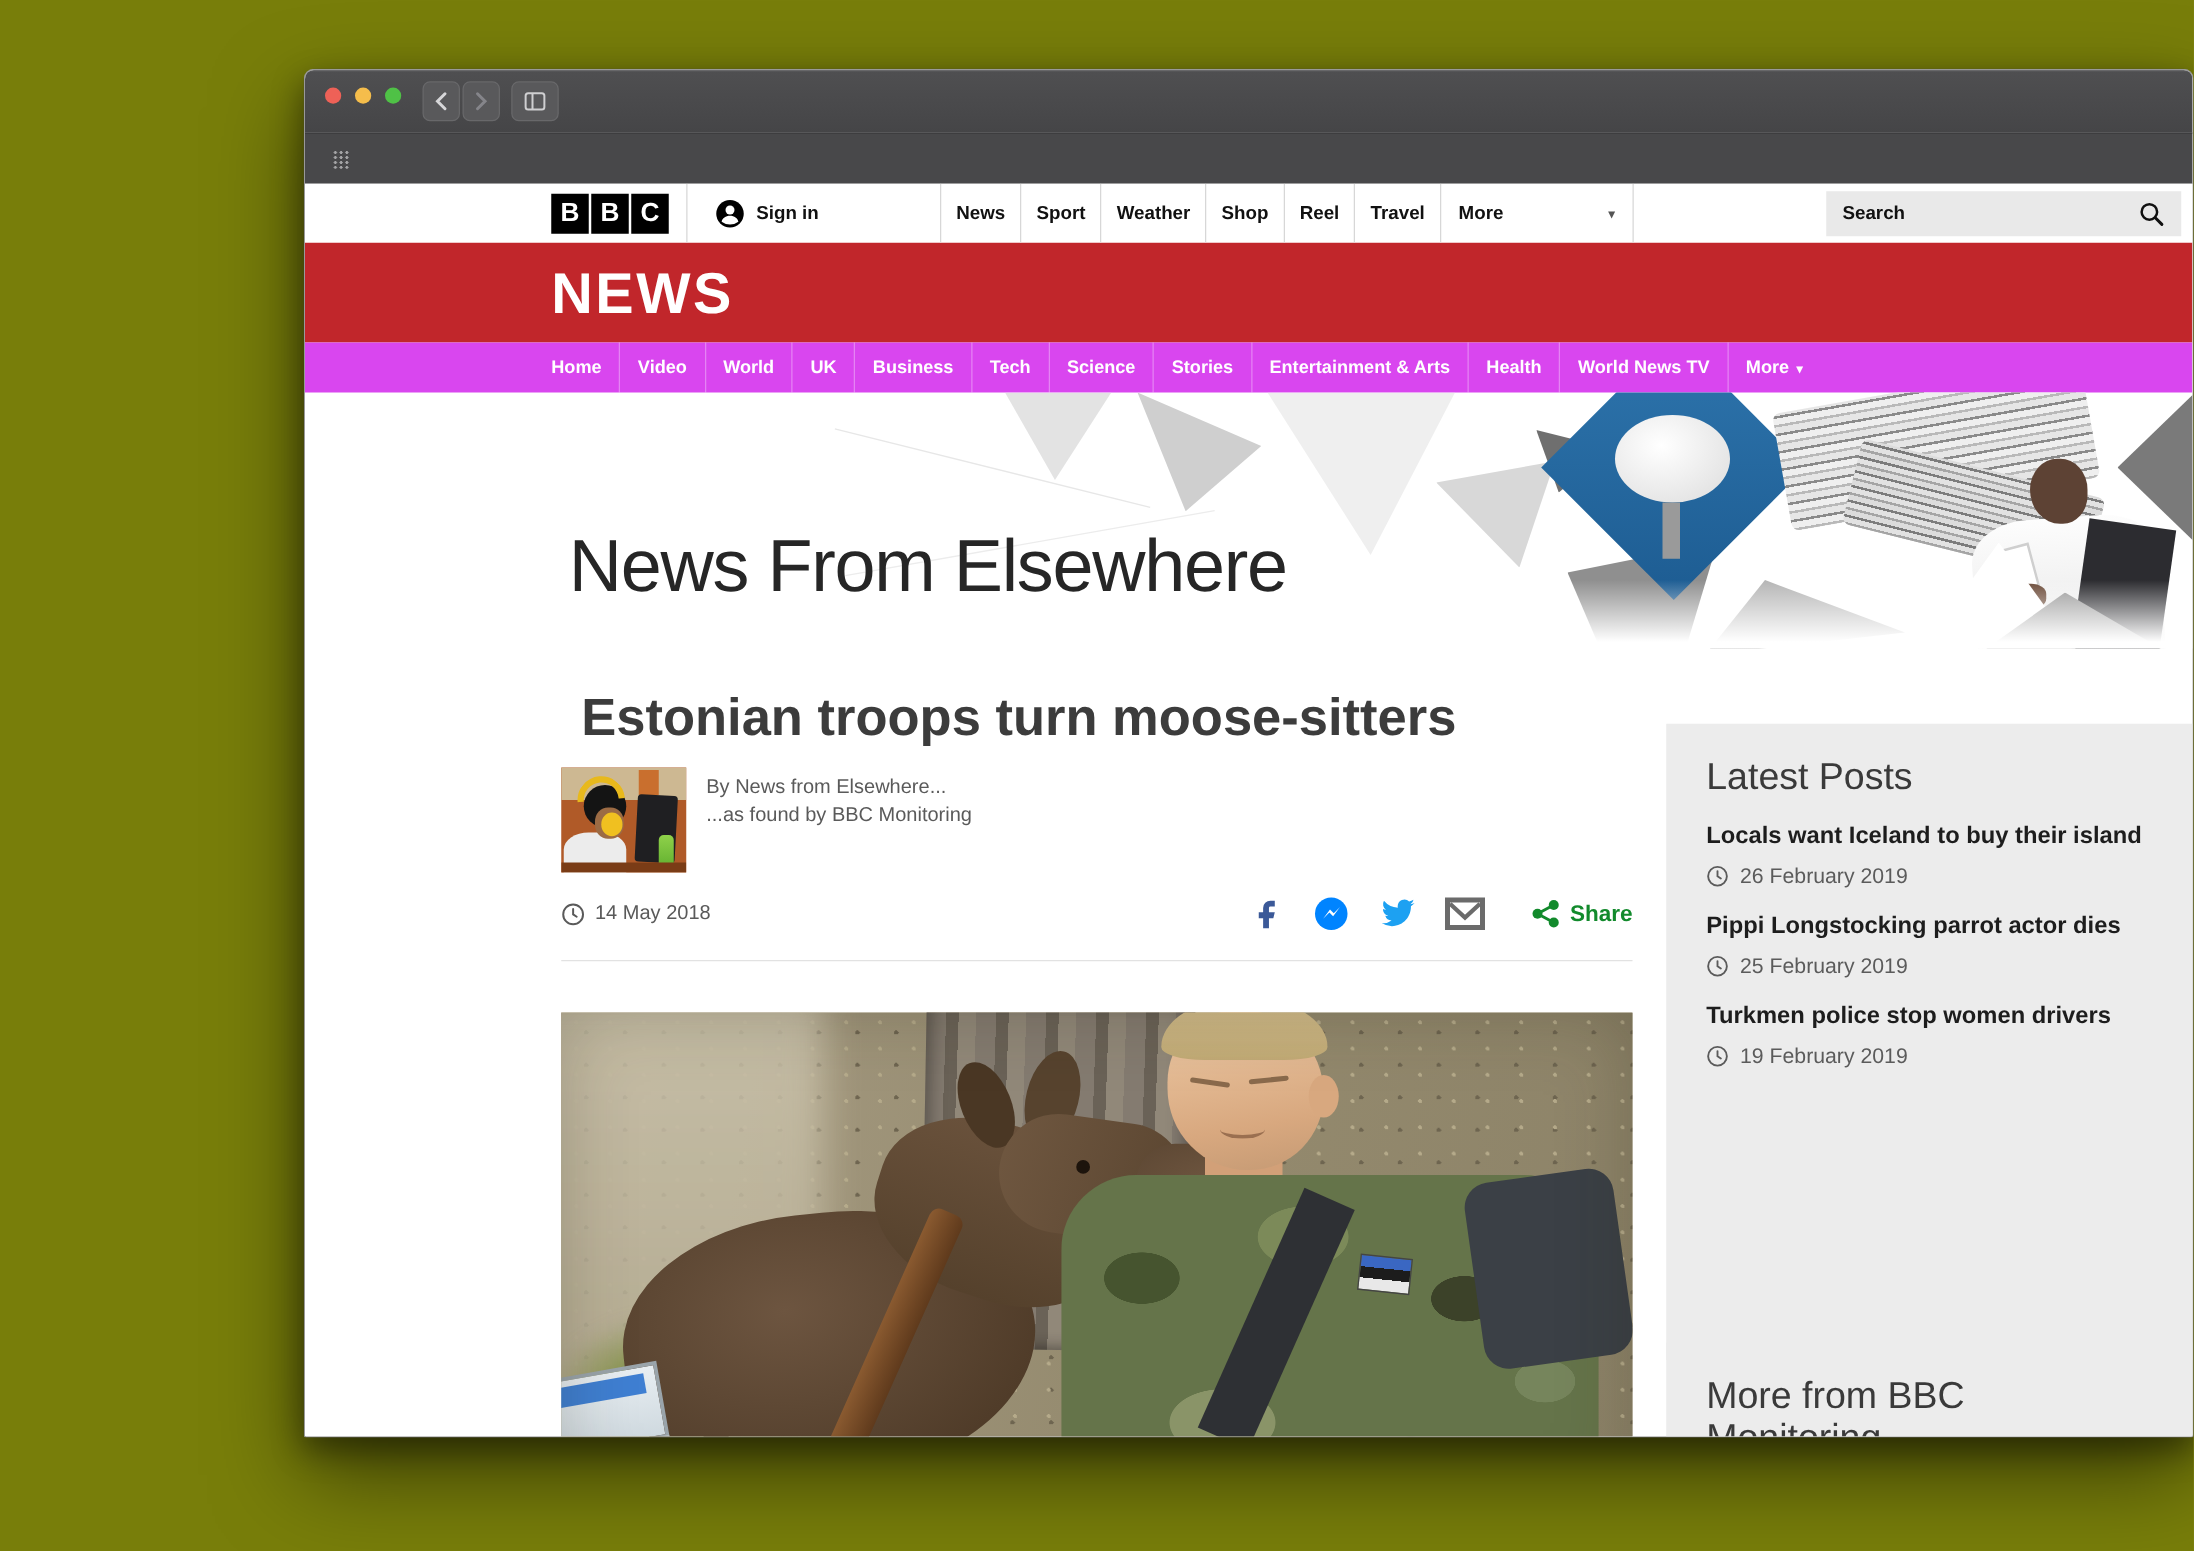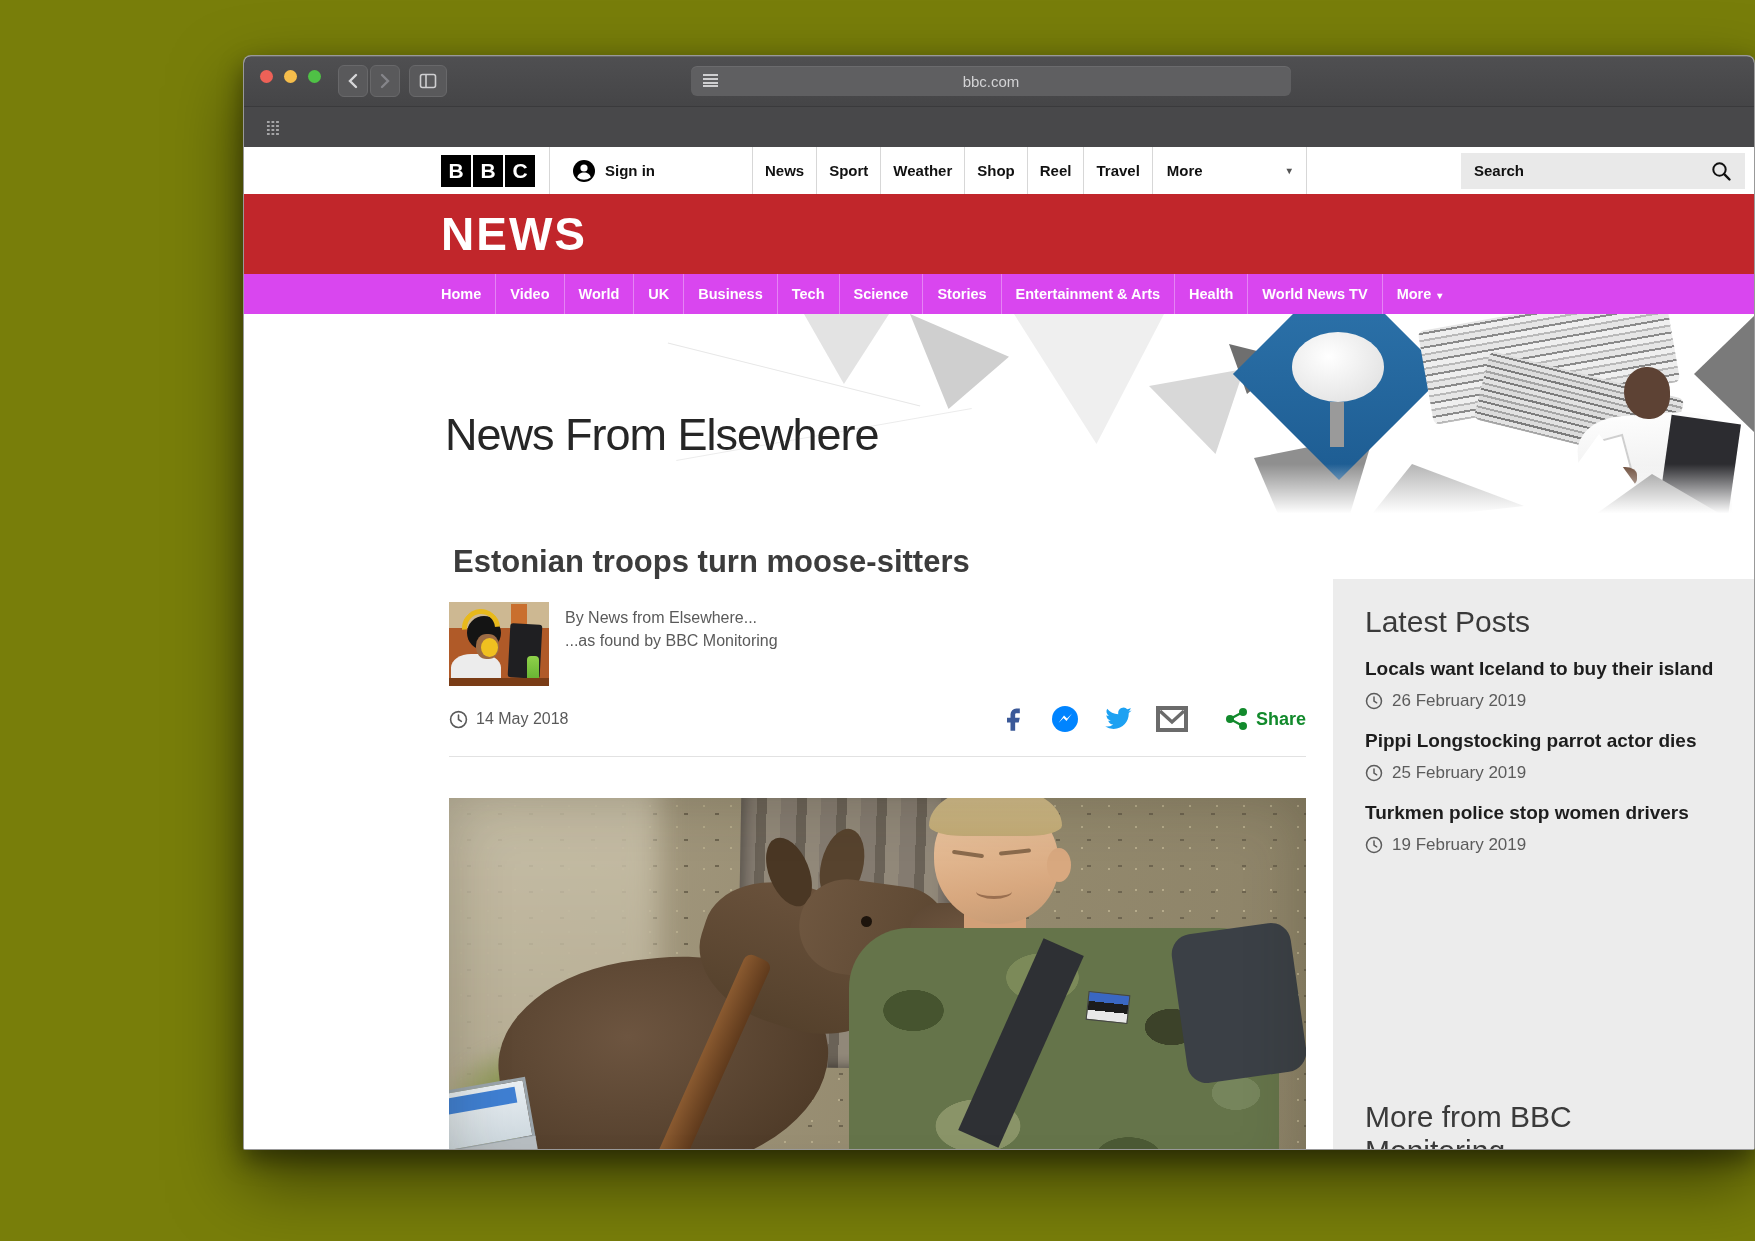--- a/index.html
+++ b/index.html
@@ -47,24 +47,24 @@
   .news-brand{color:#fff;font-size:46px;font-weight:bold;letter-spacing:2px;line-height:1;}
   .subnav{height:40px;background:#d946ef;display:flex;padding-left:183px;}
   .sn-item{line-height:40px;padding:0 14px;color:#fff;font-size:14.5px;font-weight:bold;
     border-left:1px solid rgba(255,255,255,.33);cursor:pointer;white-space:nowrap;}
   .sn-item:first-child{border-left:none;}
   .sn-caret{font-size:10px;margin-left:6px;}
   
   .collage{position:absolute;left:0;top:167px;width:1512px;height:205px;overflow:hidden;pointer-events:none;}
   .shard{position:absolute;}
   .fade{position:absolute;left:0;bottom:0;width:100%;height:55px;background:linear-gradient(transparent,#fff 90%);}
-  .page-title{position:absolute;left:197px;top:258px;margin:4px;font-size:45px;font-weight:400;color:#262626;letter-spacing:-1px;z-index:3;}
+  .page-title{position:absolute;left:197px;top:258px;margin:14px;font-size:59px;font-weight:400;color:#262626;letter-spacing:-1px;z-index:3;}
   
   .article{position:absolute;left:205px;top:393px;width:857px;}
-  .headline{margin:4px;font-size:31px;line-height:36px;font-weight:bold;color:#3c3c3c;}
+  .headline{margin:16px;font-size:42px;line-height:36px;font-weight:bold;color:#3c3c3c;}
   .byline{display:flex;margin-top:22px;}
   .thumb{position:relative;width:100px;height:84px;overflow:hidden;flex:none;background:#b05a28;}
   .byline-text{margin-left:16px;padding-top:4px;font-size:16px;line-height:23px;color:#5a5a5a;}
   .meta-row{display:flex;align-items:center;margin-top:16px;height:34px;}
   .date{display:flex;align-items:center;gap:8px;font-size:16px;color:#5a5a5a;}
   .share-icons{margin-left:auto;display:flex;align-items:center;gap:22px;}
   .share-link{display:flex;align-items:center;gap:7px;font-size:18px;font-weight:bold;color:#128a2c;margin-left:14px;cursor:pointer;}
   .rule{margin:20px 0 0;border:none;border-top:1px solid #e2e2e2;height:0;}
   .hero{position:relative;margin-top:41px;width:857px;height:400px;overflow:hidden;background:#958b70;}
   .abs{position:absolute;}
@@ -100,24 +100,20 @@
               <path d="M3 2 L9 8 L3 14" fill="none" stroke="#85858a" stroke-width="2.4" stroke-linecap="round"></path>
             </svg>
       </button>
     </div>
     <button class="navbtn sbbtn">
       <svg width="18" height="16" viewBox="0 0 18 16">
             <rect x="1.5" y="1.5" width="15" height="13" rx="2" fill="none" stroke="#cfcfd1" stroke-width="1.6"></rect>
             <line x1="7" y1="1.5" x2="7" y2="14.5" stroke="#cfcfd1" stroke-width="1.6"></line>
           </svg>
     </button>
-    <div class="urlbar">
-      <span class="reader-icon"></span>
-      <span class="url-text">bbc.com</span>
-    </div>
   </div>
   <div class="favbar">
     <span class="grid-icon"></span>
   </div>
 
   <div class="pagearea">
 
     <div class="bbc-header">
       <div class="bbc-logo" id="bbc-logo">
             <span class="block">B</span>

